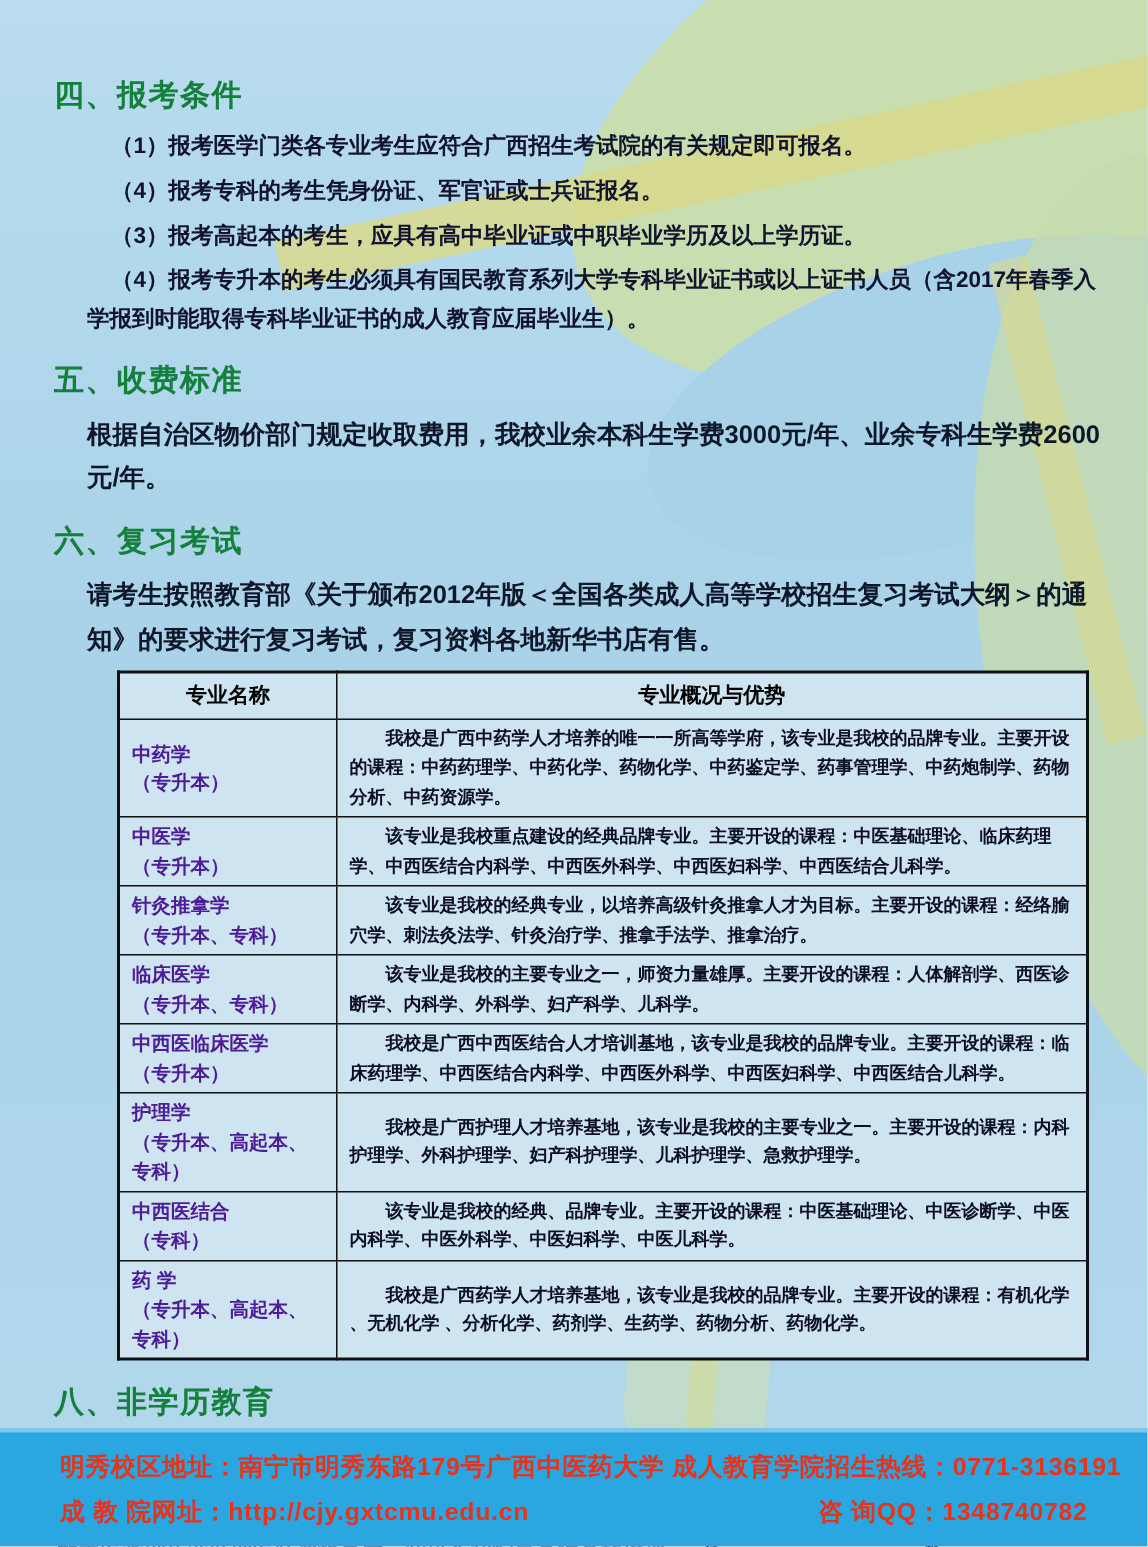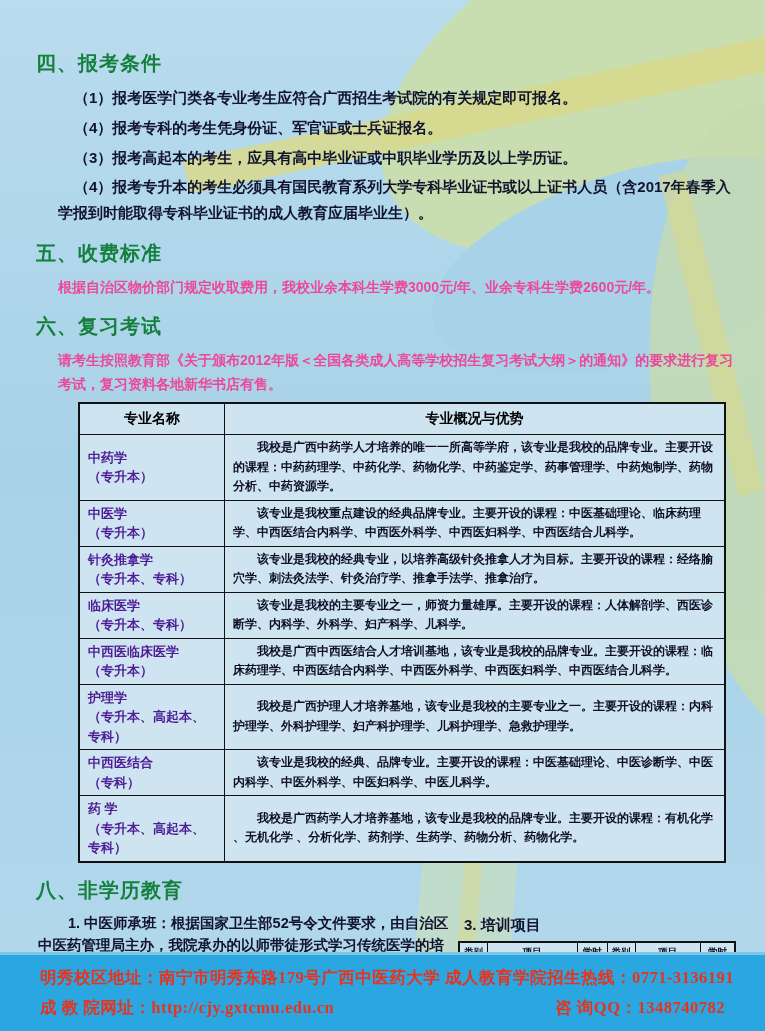--- a/index.html
+++ b/index.html
@@ -14,21 +14,21 @@
   h2.sec{
     font-size:20px;font-weight:700;color:#15803d;
     margin:14px 0 8px 36px;letter-spacing:1px;
   }
   .items{margin:0 30px 0 58px;}
   .items p{
     margin:4px 0;font-size:15px;font-weight:600;line-height:1.72;
     text-indent:16px;color:#12142e;
   }
   .body-text{
-    margin:2px 30px 0 58px;font-size:14px;font-weight:600;line-height:1.72;color:#ec4899;
+    margin:2px 30px 0 58px;font-size:17px;font-weight:600;line-height:1.72;color:#0f172a;
   }
   
   table.majors{
     border-collapse:collapse;margin:6px 0 0 78px;width:648px;
     border:2px solid #111;
   }
   table.majors th,table.majors td{
     border:1.8px solid #111;background:#cfe4f1;vertical-align:middle;
   }
   table.majors th{font-size:14px;font-weight:700;padding:6px 4px;color:#000;}
@@ -47,21 +47,21 @@
   table.train td{font-size:9px;font-weight:700;padding:2.5px 1px;}
   td.vcat{
     writing-mode:vertical-rl;text-orientation:upright;
     letter-spacing:2px;font-size:9.5px;font-weight:700;
     width:22px;padding:2px 4px;
   }
   
   .footer{
     position:absolute;left:0;bottom:0;width:765px;height:76px;z-index:2;
     background:#2aa7e0;border-top:3px solid #7ec6e8;
-    display:flex;flex-direction:column;justify-content:center;gap:8px;font-family:Liberation Serif, serif;
+    display:flex;flex-direction:column;justify-content:center;gap:8px;
   }
   .footer .row{display:flex;justify-content:space-between;padding:0 40px;}
   .footer span{color:#e8321c;font-weight:700;font-size:16.5px;letter-spacing:.5px;white-space:nowrap;}
 </style>
 </head>
 <body>
 
 <svg class="decor" width="765" height="1031" viewBox="0 0 765 1031">
   <ellipse cx="690" cy="55" rx="330" ry="165" fill="#c8ddb0" transform="rotate(-24 690 55)"></ellipse>
   <rect x="180" y="98" width="700" height="34" fill="#d8d98c" opacity="0.85" transform="rotate(-12 480 115)"></rect>

